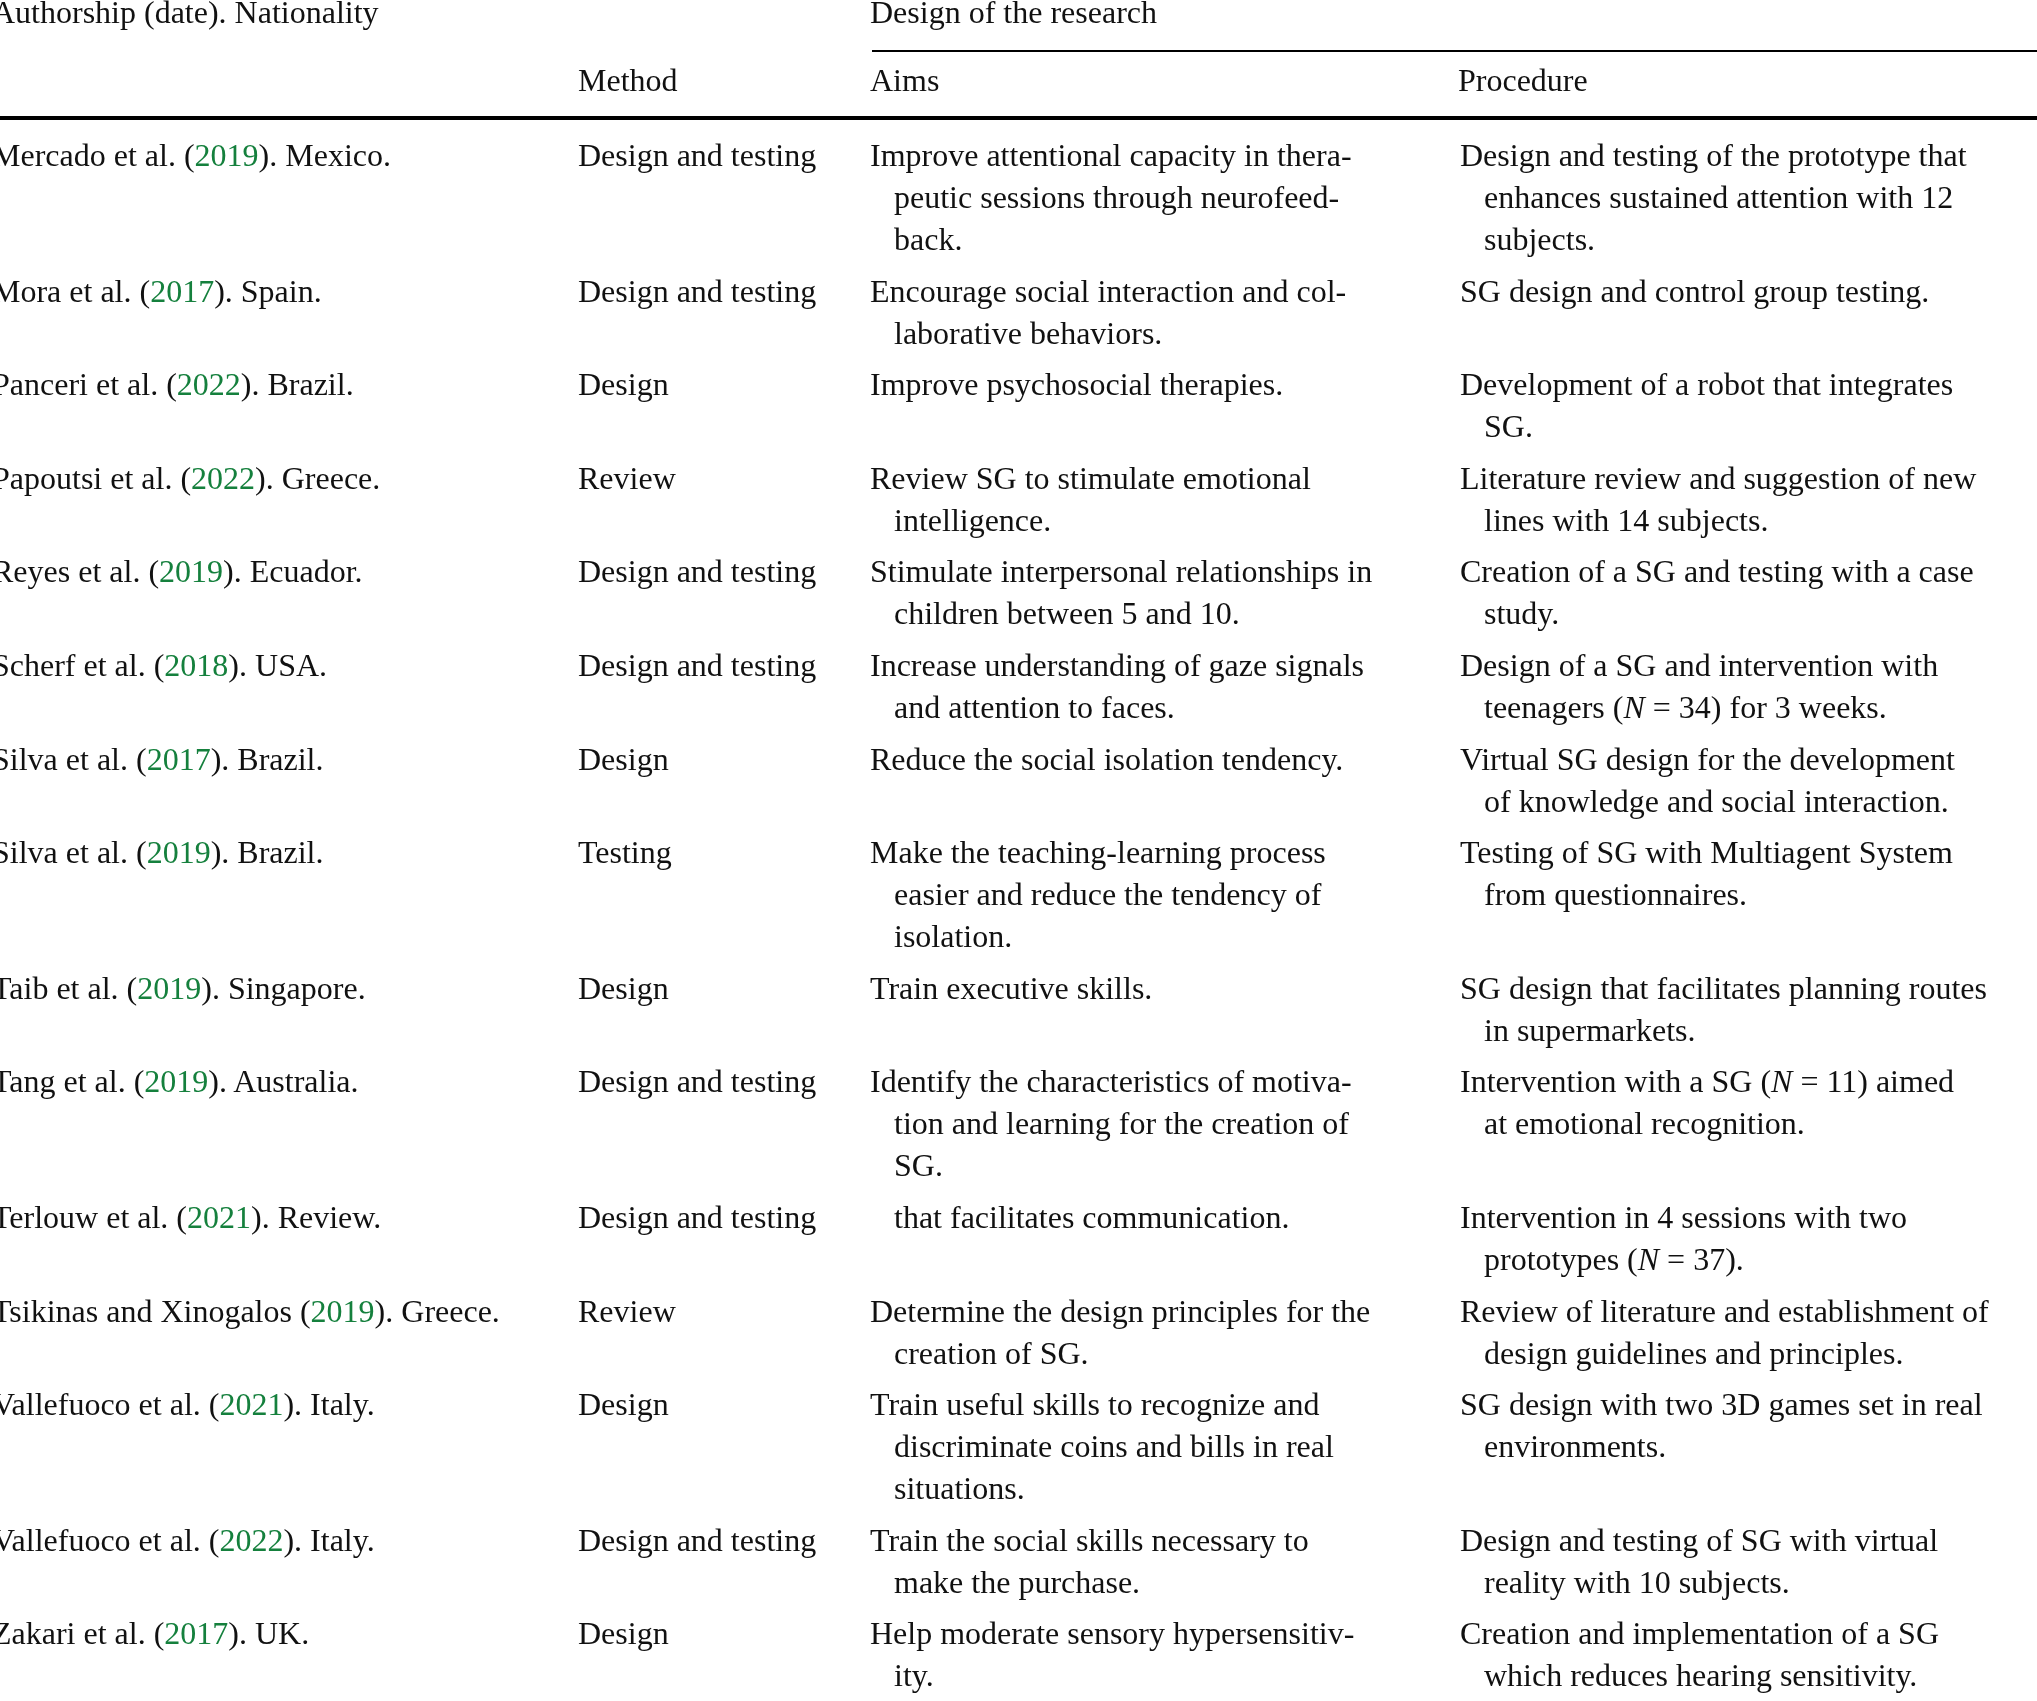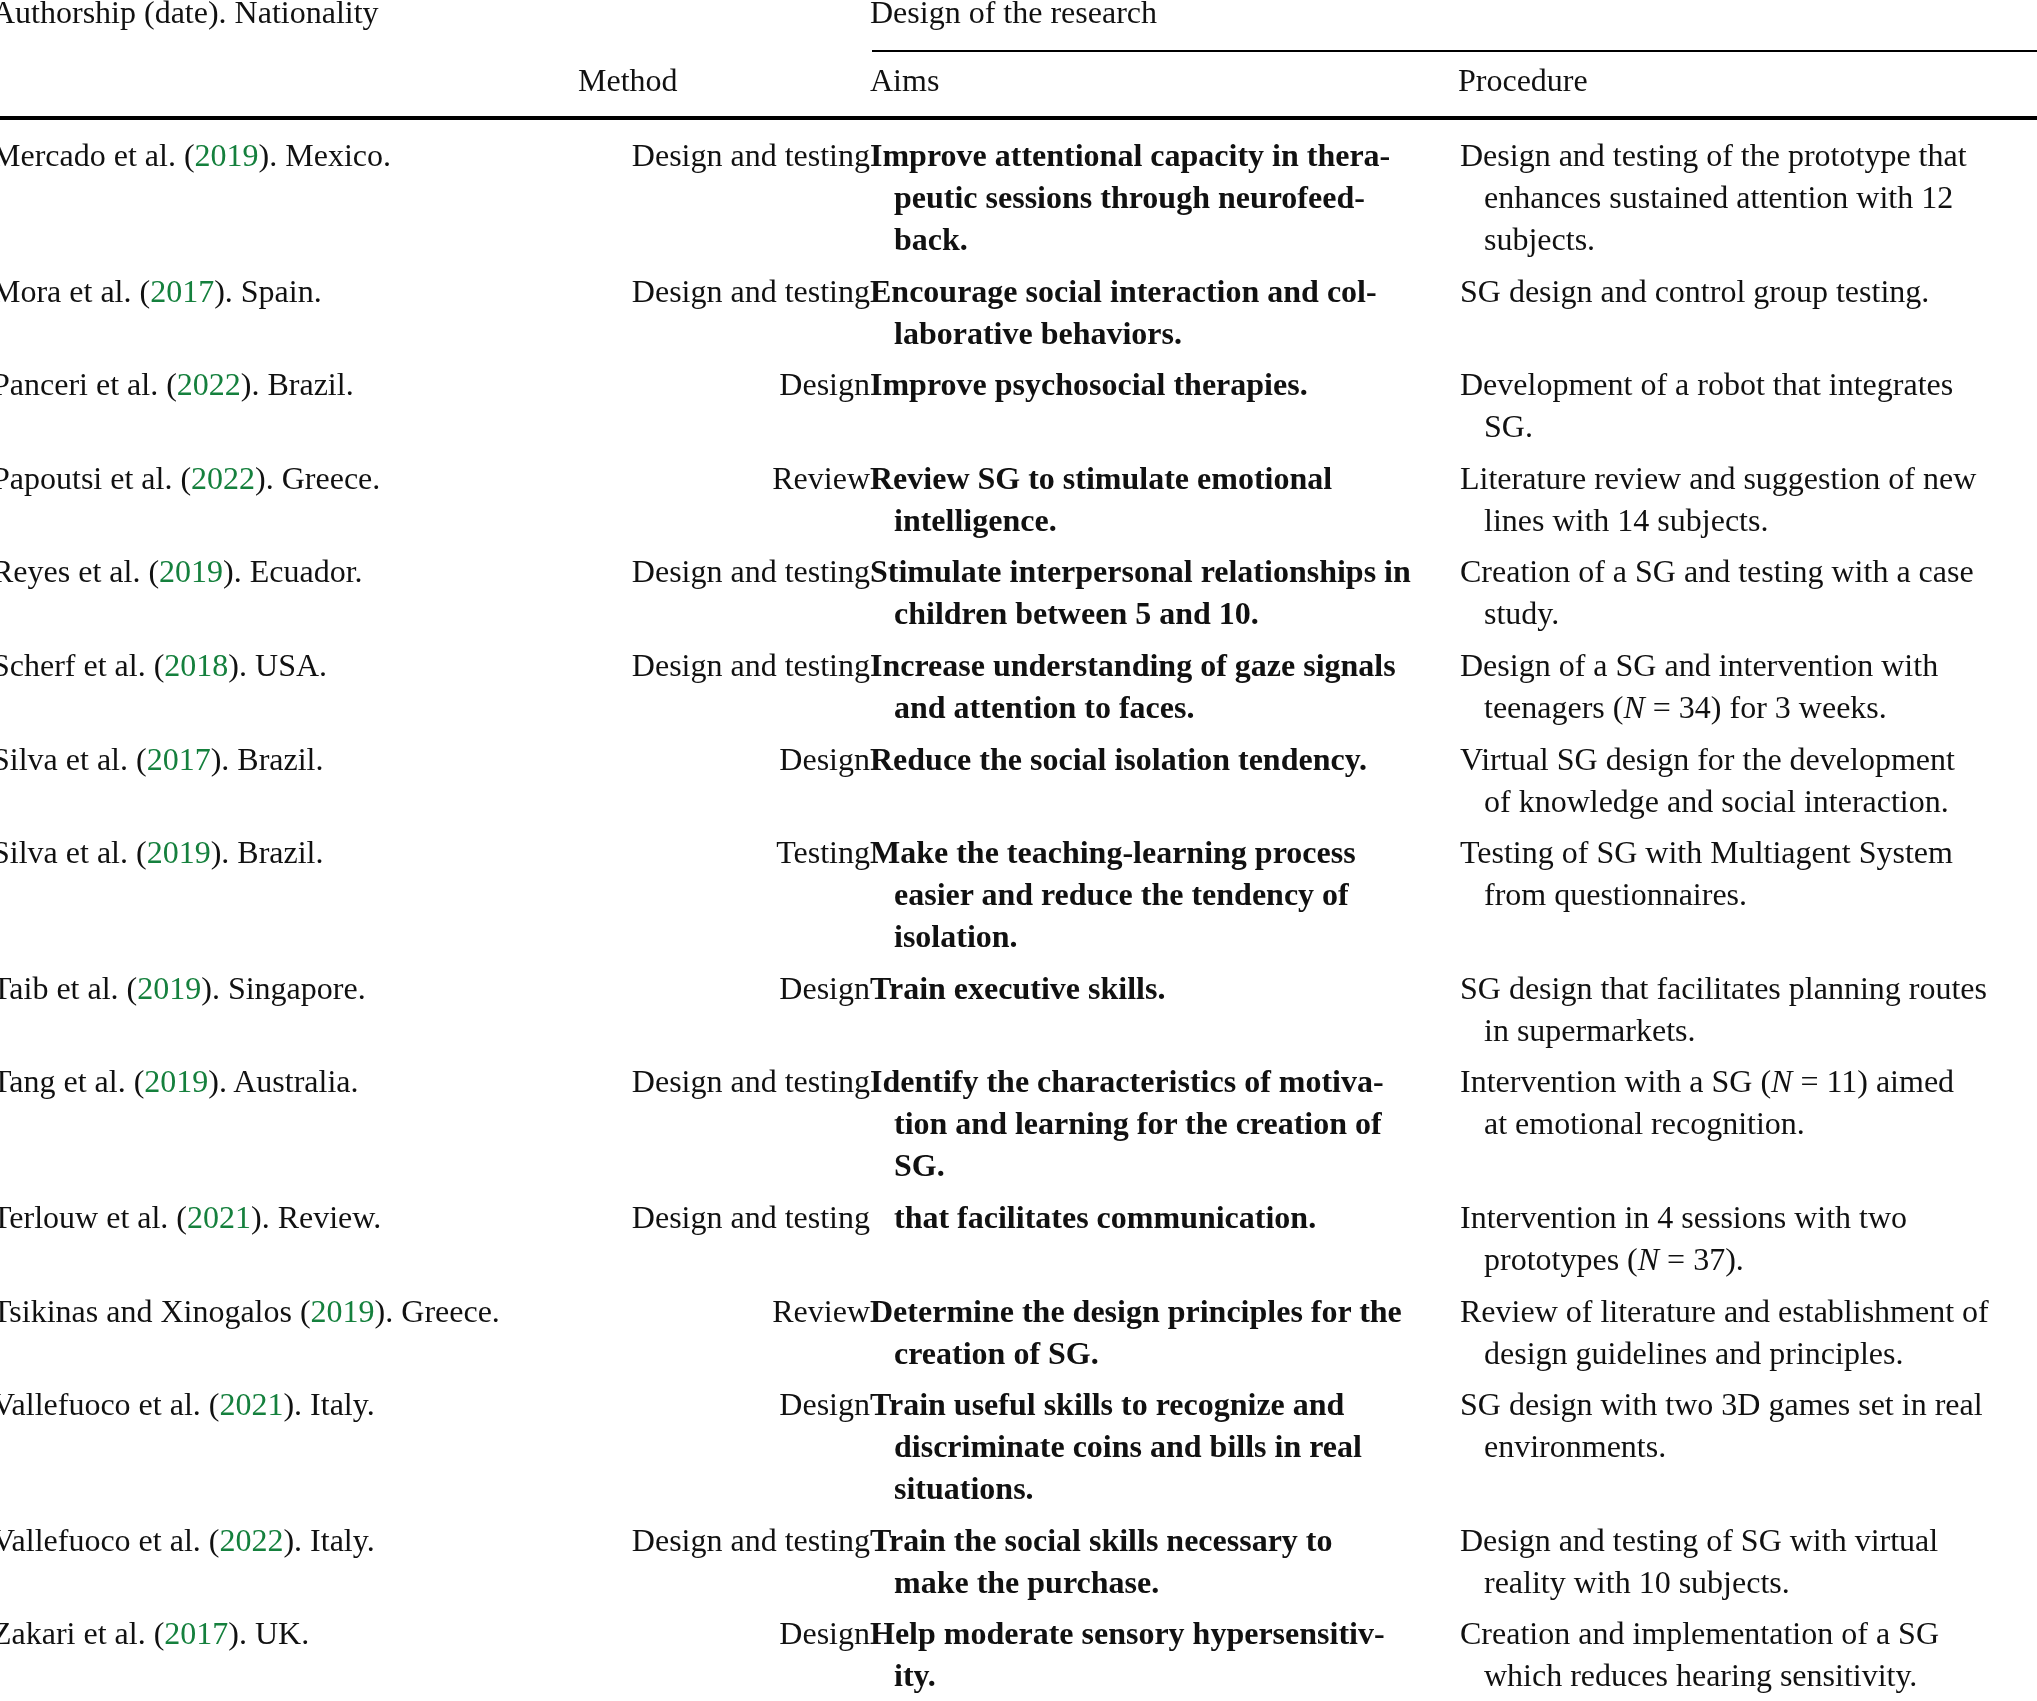--- a/index.html
+++ b/index.html
@@ -58,22 +58,22 @@
   .row {
     position: relative;
     display: flex;
     padding-bottom: 9.6px;
   }
   .cell {
     line-height: 42px;
     flex: none;
   }
   .c-auth { width: 586px; white-space: nowrap; }
-  .c-method { width: 292px; white-space: nowrap; text-align: right; }
-  .c-aims { width: 590px; font-weight: bold; }
+  .c-method { width: 292px; white-space: nowrap; }
+  .c-aims { width: 590px; }
   .c-proc { width: 700px; }
   .ln { display: block; white-space: nowrap; }
   .ln.cont { padding-left: 24px; }
   .year { color: #15803d; cursor: pointer; }
   .ital { font-style: italic; }
 </style>
 </head>
 <body>
 
 <div id="table">

